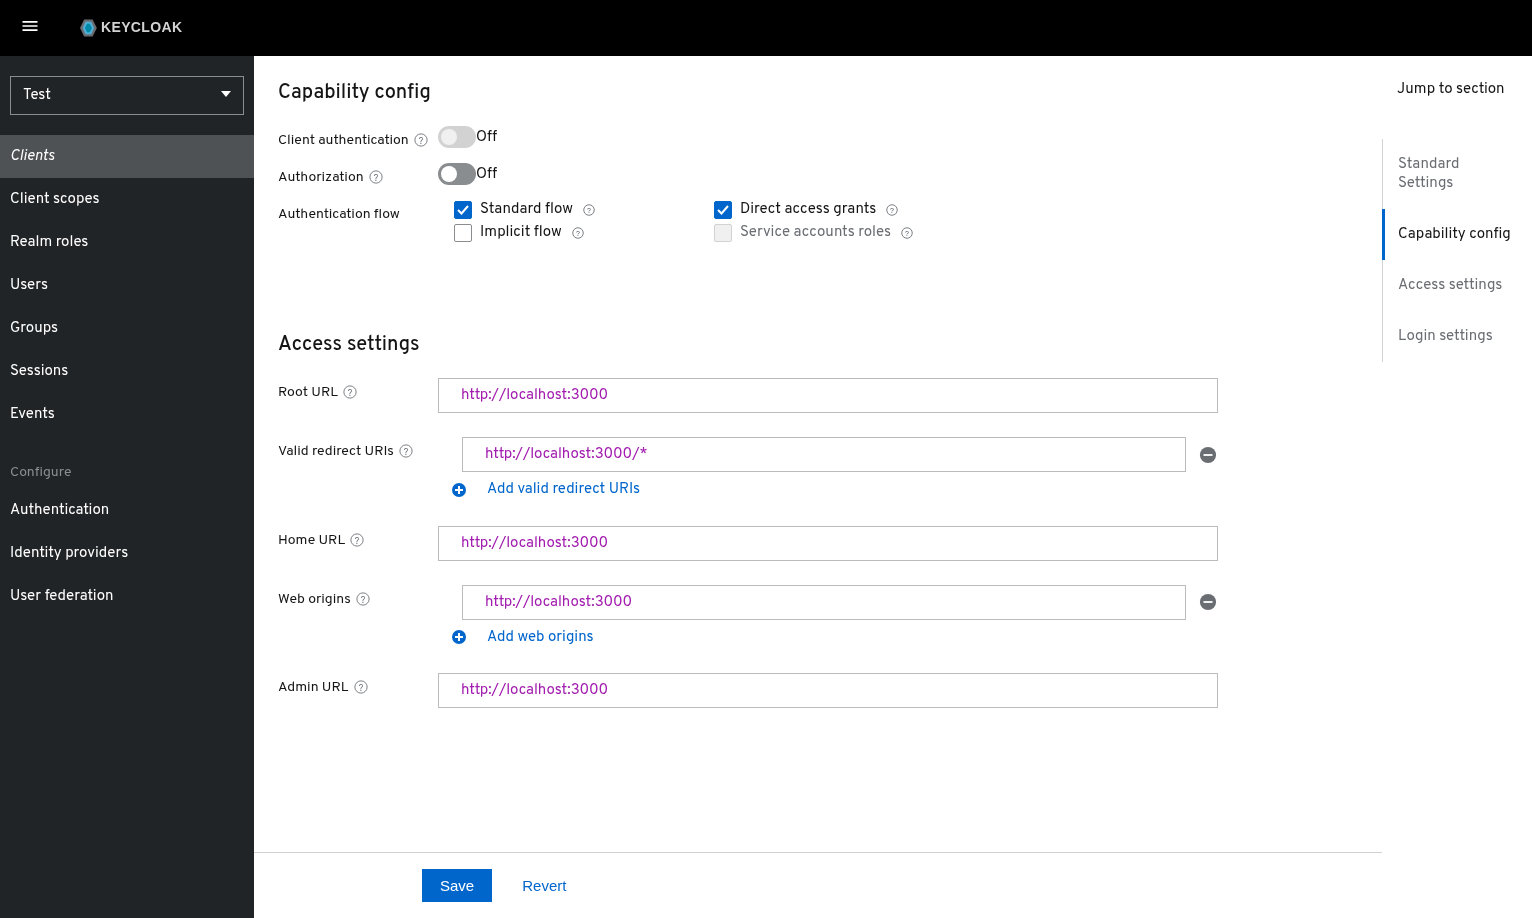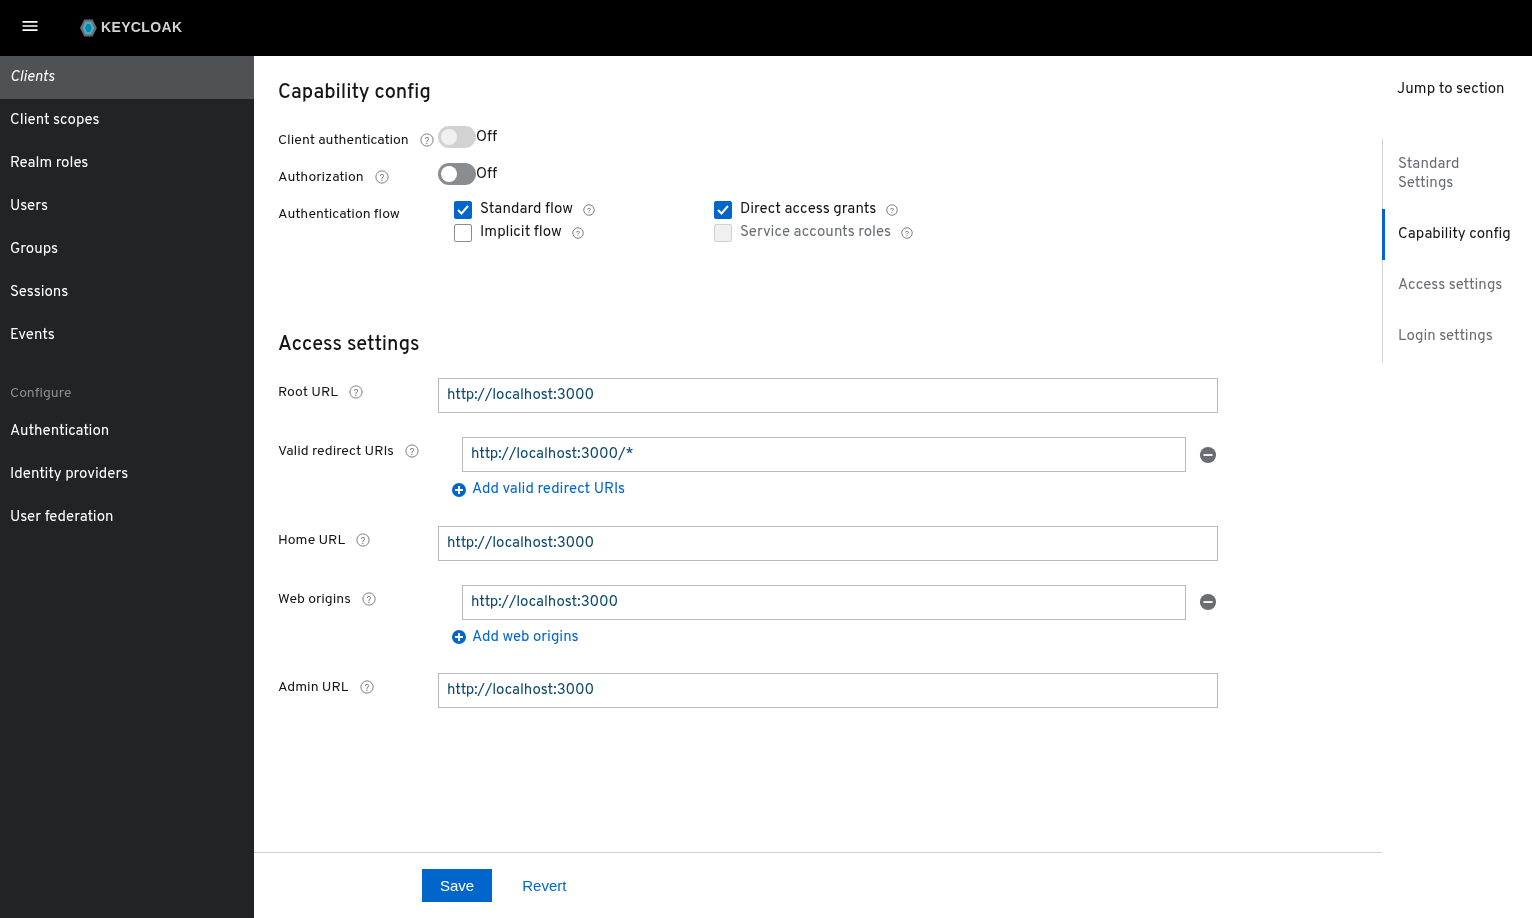--- a/index.html
+++ b/index.html
@@ -21,21 +21,21 @@
     .sidebar-item.active { background: #4f5255; font-style: italic; }
     
     
     .main { flex: 1; display: flex; overflow: hidden; background: #fff; }
     .content { flex: 1; overflow-y: auto; padding: 24px; position: relative; }
     
     .section-title { font-size: 20px; font-weight: 500; margin-bottom: 20px; }
     
     .form-row { display: flex; margin-bottom: 14px; }
     .form-label { width: 160px; padding-top: 6px; font-size: 14px; font-weight: 400; display: flex; align-items: flex-start; color: #151515; }
-    .form-label .lbl-text { margin-right: 10px; }
+    .form-label .lbl-text { margin-right: 4px; }
     .form-control { flex: 1; max-width: 780px; }
     
     .help-icon { display: inline-flex; width: 16px; height: 16px; align-items: center; justify-content: center; }
     .help-icon svg { width: 14px; height: 14px; }
     
     
     .switch-wrap { display: flex; align-items: center; }
     .switch { width: 38px; height: 22px; background: #8a8d90; border-radius: 11px; position: relative; cursor: pointer; }
     .switch.disabled { background: #d2d2d2; }
     .switch-knob { width: 16px; height: 16px; background: #fff; border-radius: 50%; position: absolute; top: 3px; left: 3px; }
@@ -46,28 +46,28 @@
     .flow-grid { display: grid; grid-template-columns: 260px 260px; gap: 4px 0px; }
     .flow-item { display: flex; align-items: center; gap: 8px; font-size: 15px; padding-left: 16px; }
     .checkbox { width: 18px; height: 18px; border: 1px solid #8a8d90; border-radius: 2px; display: inline-flex; align-items: center; justify-content: center; cursor: pointer; flex-shrink: 0; background: #fff; }
     .checkbox.checked { background: #06c; border-color: #06c; }
     .checkbox.checked svg { display: block; }
     .checkbox svg { display: none; width: 12px; height: 12px; }
     .flow-item.disabled { color: #6a6e73; }
     .flow-item.disabled .checkbox { border-color: #d2d2d2; background: #f0f0f0; cursor: not-allowed; }
     
     
-    .text-input { width: 100%; padding: 7px 8px; border: 1px solid #bbb; font-size: 15px; font-family: inherit; color: #0c4a6e; }
+    .text-input { width: 100%; padding: 7px 22px; border: 1px solid #bbb; font-size: 15px; font-family: inherit; color: #a21caf; }
     
     .input-row { display: flex; align-items: center; gap: 12px; margin-left: 24px; }
     .input-row .text-input { max-width: 740px; }
     .remove-btn { width: 20px; height: 20px; cursor: pointer; flex-shrink: 0; display: flex; align-items: center; justify-content: center; }
     .remove-btn svg { width: 18px; height: 18px; }
     
-    .add-link { color: #06c; font-size: 15px; padding: 8px 14px 0; display: inline-flex; align-items: center; gap: 6px; cursor: pointer; }
+    .add-link { color: #06c; font-size: 15px; padding: 8px 14px 0; display: inline-flex; align-items: center; gap: 21px; cursor: pointer; }
     .add-link svg { width: 14px; height: 14px; }
     
     .access-section { margin-top: 90px; }
     .access-section .form-row { margin-bottom: 24px; }
     
     
     .footer { border-top: 1px solid #d2d2d2; padding: 16px 24px; display: flex; gap: 30px; align-items: flex-start; }
     .footer-inner { margin-left: 144px; display: flex; gap: 30px; align-items: center; }
     .btn-primary { background: #06c; color: #fff; border: none; padding: 8px 18px; font-size: 15px; cursor: pointer; }
     .btn-link { color: #06c; background: none; border: none; font-size: 15px; cursor: pointer; }
@@ -97,20 +97,28 @@
         <polygon points="10,6 14,6 17,12 14,18 10,18 7,12" fill="#008aaa"></polygon>
       </g>
       <text x="30" y="20" font-family="Arial" font-size="20" font-weight="700" fill="#d2d2d2" letter-spacing="0.5">KEYCLOAK</text>
     </svg>
   </div>
 </div>
 
 <div class="layout">
 
   <div class="sidebar">
+    <div class="realm-select">
+      <span>Test</span>
+      <span>
+        <svg width="10" height="10" viewBox="0 0 10 10" fill="#fff">
+            <path d="M0 2 L10 2 L5 8 Z"></path>
+          </svg>
+      </span>
+    </div>
 
     <div class="sidebar-item active">Clients</div>
     <div class="sidebar-item">Client scopes</div>
     <div class="sidebar-item">Realm roles</div>
     <div class="sidebar-item">Users</div>
     <div class="sidebar-item">Groups</div>
     <div class="sidebar-item">Sessions</div>
     <div class="sidebar-item">Events</div>
 
     <div style="height:20px"></div>

